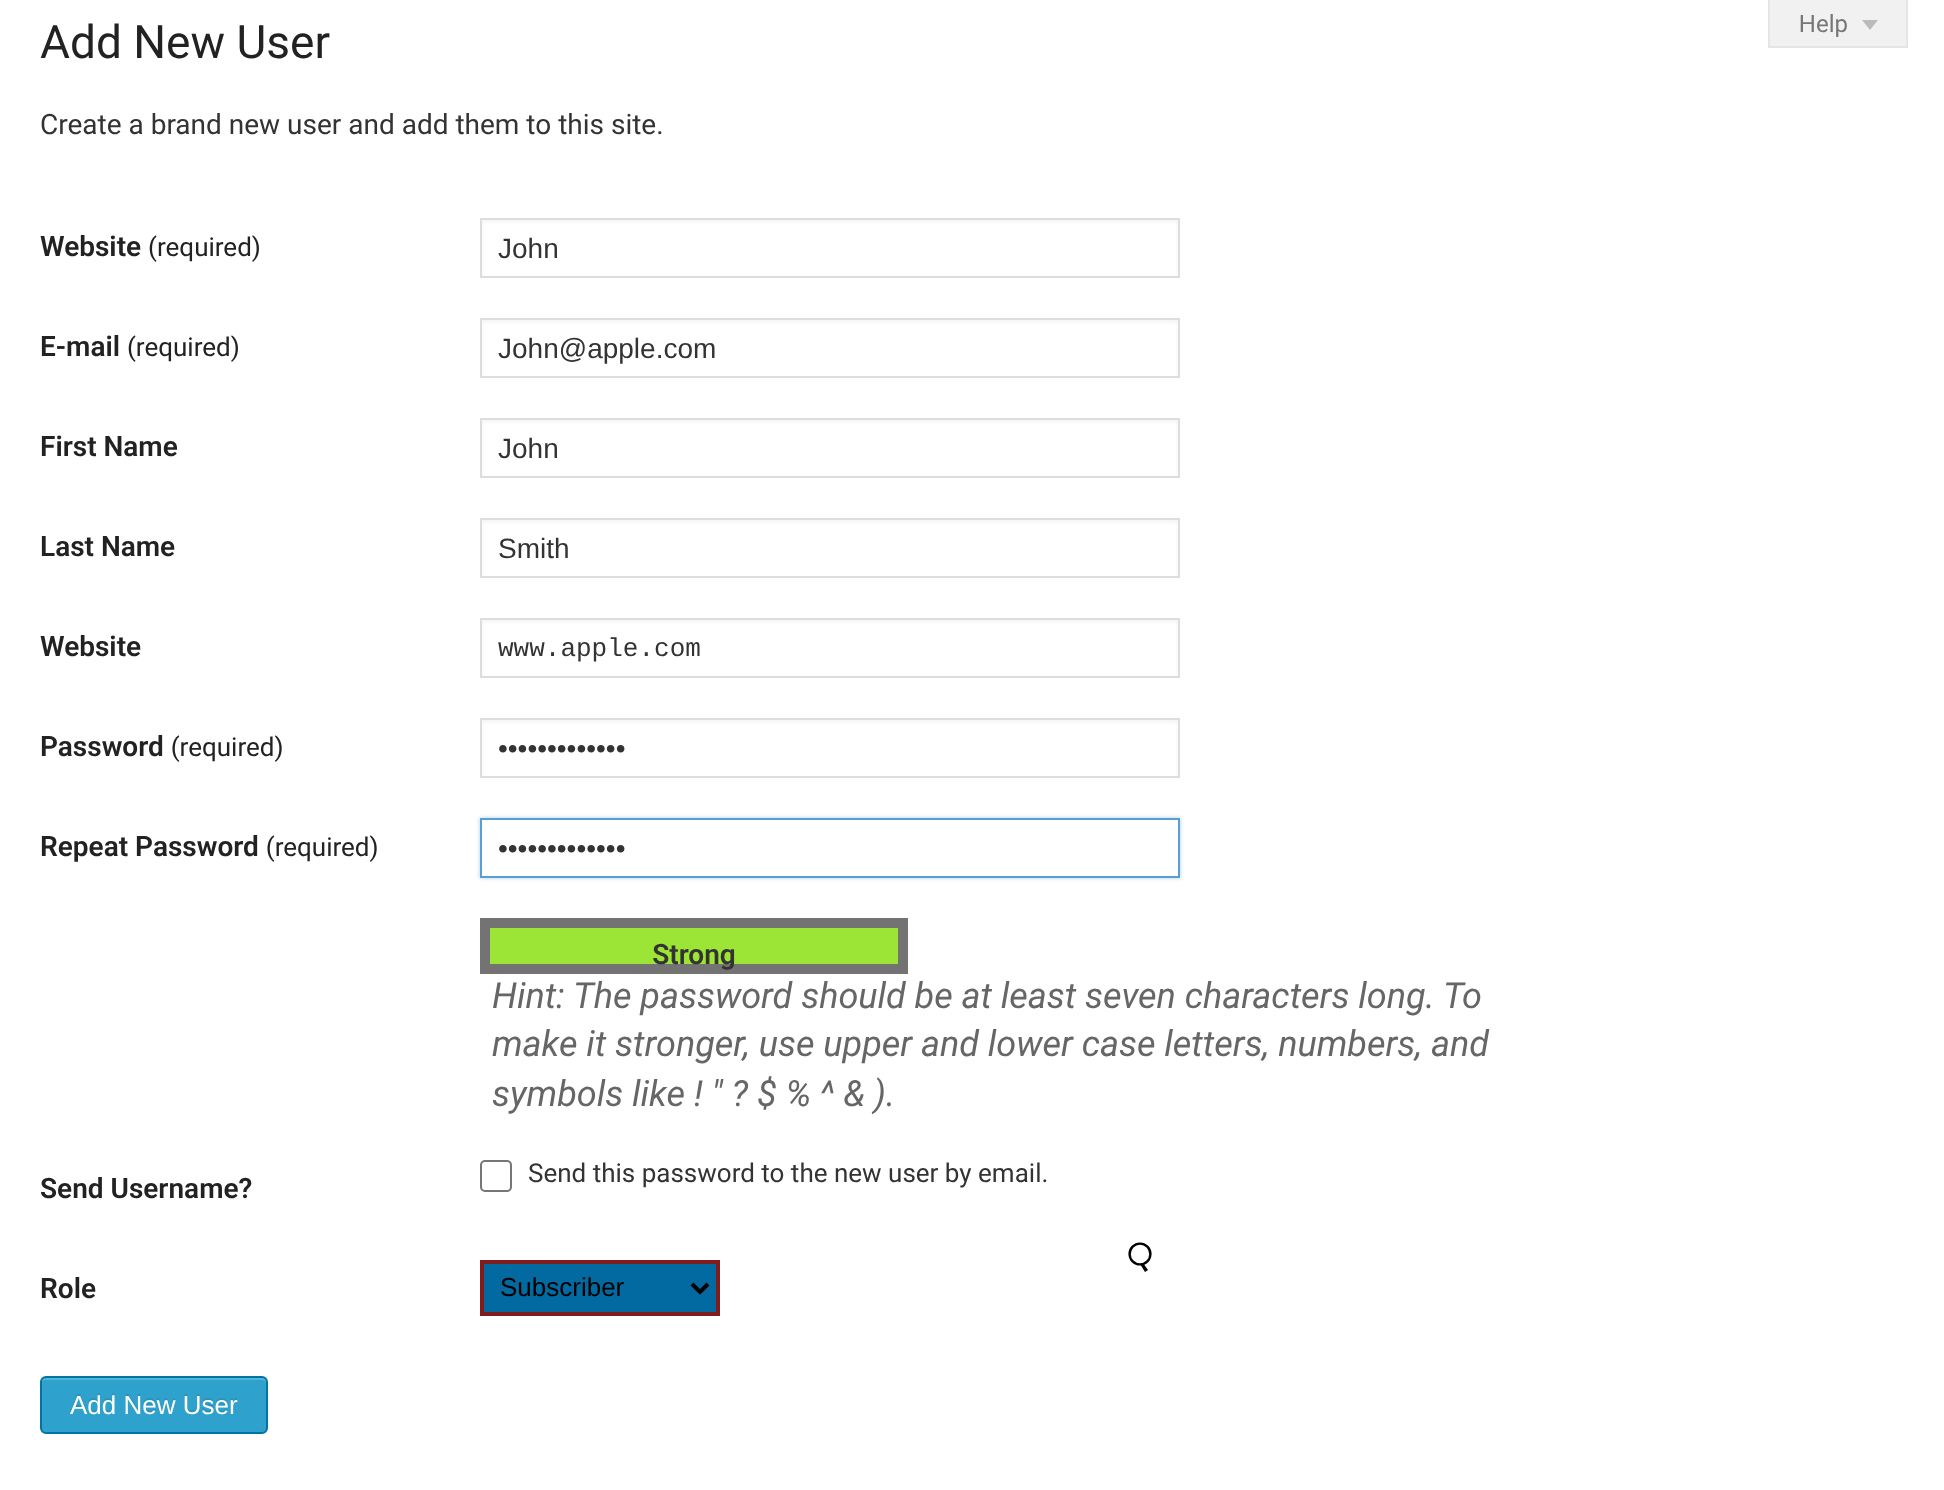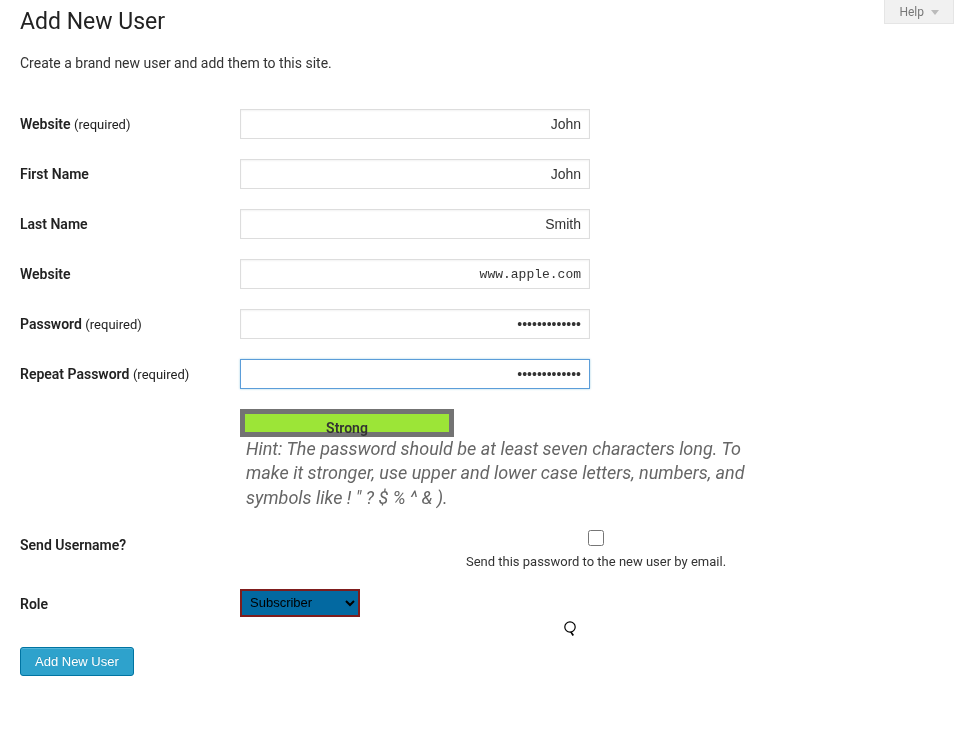--- a/index.html
+++ b/index.html
@@ -75,21 +75,20 @@
     }
     input.regular-text {
       width: 350px;
       height: 30px;
       padding: 3px 8px;
       font-size: 14px;
       border: 1px solid #ddd;
       background: #fff;
       color: #333;
       box-shadow: inset 0 1px 2px rgba(0,0,0,0.05);
-      text-align: right;
     }
     input.regular-text.mono {
       font-family: "Courier New", Courier, monospace;
       font-size: 13px;
     }
     input.regular-text.focused {
       border-color: #5b9dd9;
       box-shadow: 0 0 2px rgba(30,140,190,0.4);
     }
     .strength {
@@ -114,21 +113,20 @@
       vertical-align: top;
       margin-left: 6px;
       line-height: 1.35;
     }
     .hint-row th { padding-top: 0; padding-bottom: 0; }
     .hint-row td { padding-top: 2px; padding-bottom: 20px; }
     .checkbox-wrap {
       display: flex;
       align-items: center;
       gap: 8px;
-      flex-direction: column;
     }
     .checkbox-wrap input[type="checkbox"] {
       width: 16px;
       height: 16px;
       border: 1px solid #bbb;
       cursor: pointer;
     }
     .checkbox-wrap label {
       font-size: 13px;
       color: #333;
@@ -182,20 +180,28 @@
     <tbody>
         <tr>
       <th>
         <span>Website </span><span class="req">(required)</span>
       </th>
       <td>
         <input type="text" class="regular-text" value="John" style="">
       </td>
     </tr>
     <tr>
+      <th>
+        <span>E-mail </span><span class="req">(required)</span>
+      </th>
+      <td>
+        <input type="text" class="regular-text" value="John@apple.com" style="">
+      </td>
+    </tr>
+    <tr>
       <th>First Name</th>
       <td>
         <input type="text" class="regular-text" value="John" style="">
       </td>
     </tr>
     <tr>
       <th>Last Name</th>
       <td>
         <input type="text" class="regular-text" value="Smith" style="">
       </td>

